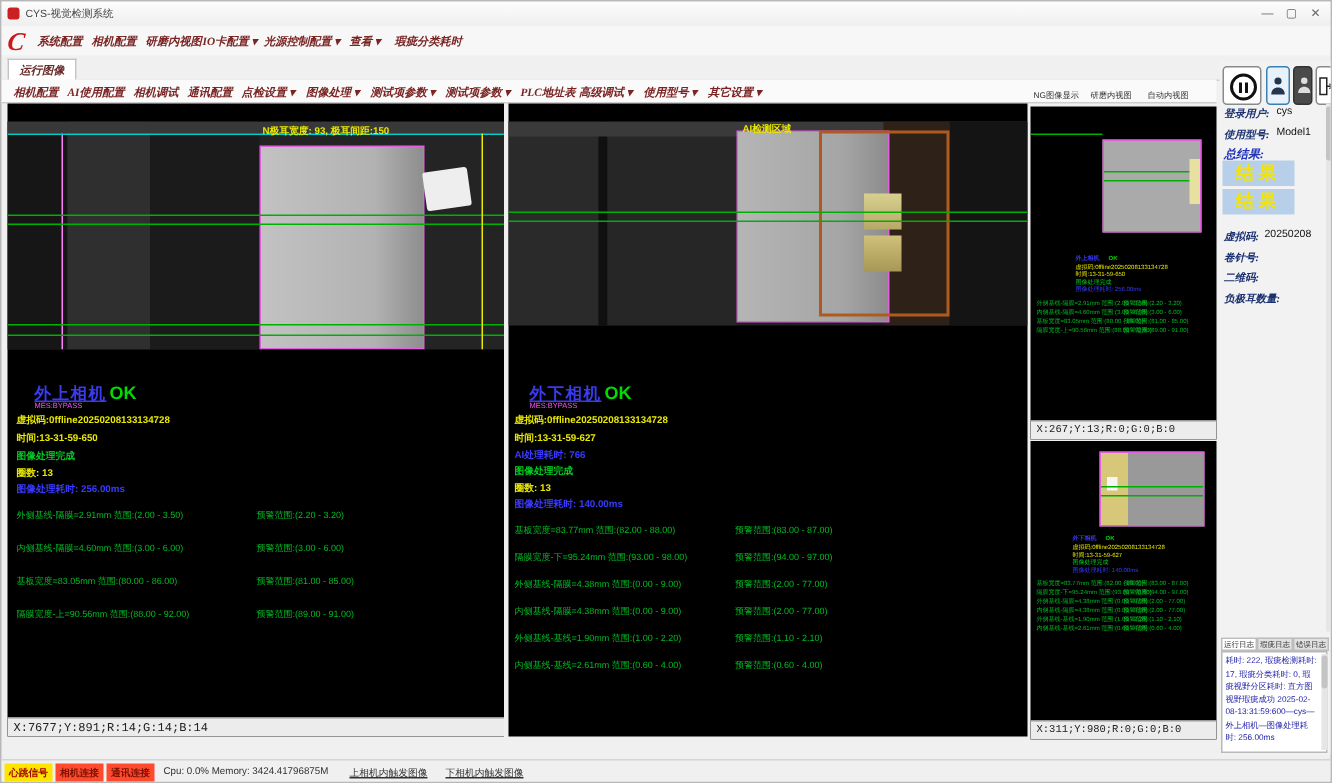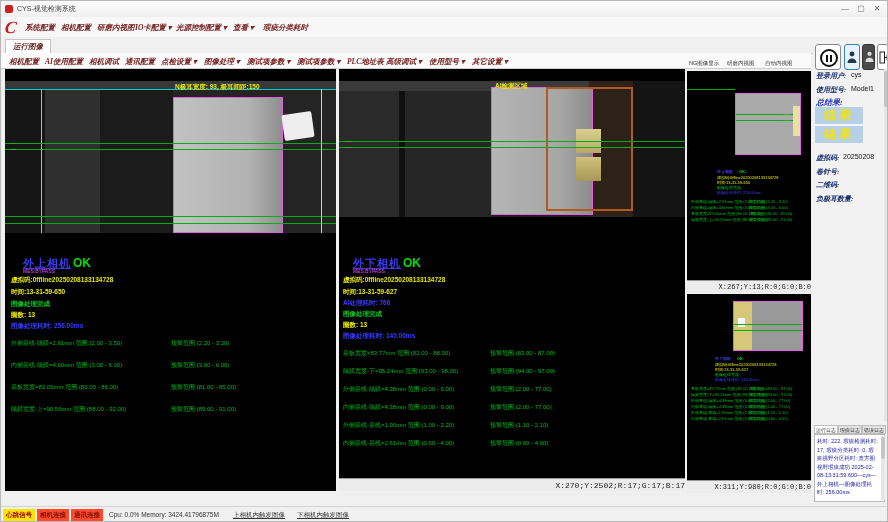--- a/index.html
+++ b/index.html
@@ -12,21 +12,21 @@
   
   .menubar{position:absolute;left:0;top:16px;width:100%;height:20px;background:#f7f7f7;}
   .logo{position:absolute;left:4px;top:17px;font:italic bold 17px "Liberation Serif",serif;color:#cc1818;transform:skewX(-8deg);}
   .mi{position:absolute;top:22px;font:italic bold 7.5px "Liberation Serif",serif;color:#7a2424;white-space:nowrap;}
   .tabstrip{position:absolute;left:0;top:36px;width:100%;height:16px;background:#f0f0f0;border-bottom:1px solid #d0d0d0;}
   .tab{position:absolute;left:4px;top:38px;padding:2px 7px;background:#fff;border:1px solid #c4c4c4;border-bottom:none;font:italic bold 7.5px "Liberation Serif",serif;color:#6a2a2a;}
   .toolbar{position:absolute;left:0;top:52px;width:810px;height:15px;background:#fafafa;border-bottom:1px solid #cdcdcd;}
   .ti{position:absolute;top:56px;font:italic bold 7.5px "Liberation Serif",serif;color:#7a2424;white-space:nowrap;}
   
   .panel{position:absolute;background:#000;overflow:hidden;}
-  .pstatus{position:absolute;left:0;right:0;bottom:0;height:13px;background:#ececec;border-top:1px solid #9a9a9a;font:8px "Liberation Mono",monospace;color:#222;padding:2px 0 0 4px;box-sizing:border-box;white-space:nowrap;overflow:hidden;text-align:right;}
+  .pstatus{position:absolute;left:0;right:0;bottom:0;height:13px;background:#ececec;border-top:1px solid #9a9a9a;font:8px "Liberation Mono",monospace;color:#222;padding:2px 0 0 4px;box-sizing:border-box;white-space:nowrap;overflow:hidden;}
   .imgarea{position:absolute;overflow:hidden;}
   .ov{position:absolute;white-space:nowrap;}
   .t-title{font:bold 11px "Liberation Serif",serif;color:#3a3af0;text-decoration:underline;letter-spacing:1px;}
   .t-ok{font:bold 12px "Liberation Sans",sans-serif;color:#00dd00;margin-left:2px;}
   .t-mes{font-size:5px;color:#ff50ff;}
   .t-y{font-size:6.5px;color:#e8e800;font-weight:bold;}
   .t-g{font-size:6.5px;color:#00cc22;font-weight:bold;}
   .t-b{font-size:6.5px;color:#3a3aff;font-weight:bold;}
   .mrow{position:absolute;left:0;right:0;height:8px;}
   .rg{position:absolute;font-size:6px;color:#00bb22;white-space:nowrap;}
@@ -131,20 +131,21 @@
       <span class="rg" style="left:166px;">预警范围:(3.00 - 6.00)</span>
     </div>
     <div class="mrow" style="top:314px;">
       <span class="rg" style="left:6px;">基板宽度=83.05mm 范围:(80.00 - 86.00)</span>
       <span class="rg" style="left:166px;">预警范围:(81.00 - 85.00)</span>
     </div>
     <div class="mrow" style="top:336px;">
       <span class="rg" style="left:6px;">隔膜宽度-上=90.56mm 范围:(88.00 - 92.00)</span>
       <span class="rg" style="left:166px;">预警范围:(89.00 - 91.00)</span>
     </div>
+    <div class="pstatus">X:7677;Y:891;R:14;G:14;B:14</div>
   </div>
 
   <div class="panel" style="left:338px;top:68px;width:346px;height:422px;">
     <div class="imgarea" style="left:0;top:12px;width:346px;height:136px;background:#202020;">
       <div style="position:absolute;left:0;top:0;width:60px;height:136px;background:#2a2a2a;"></div>
       <div style="position:absolute;left:60px;top:0;width:6px;height:136px;background:#101010;"></div>
       <div style="position:absolute;left:66px;top:0;width:86px;height:136px;background:#262626;"></div>
       <div style="position:absolute;left:0;top:0;width:346px;height:10px;background:#3a3a3a;"></div>
       <div style="position:absolute;left:250px;top:0;width:44px;height:136px;background:#2e2218;"></div>
       <div style="position:absolute;left:294px;top:0;width:52px;height:136px;background:#141414;"></div>
@@ -183,21 +184,20 @@
       <span class="rg" style="left:151px;">预警范围:(2.00 - 77.00)</span>
     </div>
     <div class="mrow" style="top:352px;">
       <span class="rg" style="left:4px;">外侧基线-基线=1.90mm 范围:(1.00 - 2.20)</span>
       <span class="rg" style="left:151px;">预警范围:(1.10 - 2.10)</span>
     </div>
     <div class="mrow" style="top:370px;">
       <span class="rg" style="left:4px;">内侧基线-基线=2.61mm 范围:(0.60 - 4.00)</span>
       <span class="rg" style="left:151px;">预警范围:(0.60 - 4.00)</span>
     </div>
-    <div class="pstatus">X:270;Y:2502;R:17;G:17;B:17</div>
   </div>
 
   <span class="th-head" style="left:688px;top:59px;">NG图像显示</span>
   <span class="th-head" style="left:726px;top:59px;">研磨内视图</span>
   <span class="th-head" style="left:764px;top:59px;">自动内视图</span>
 
   <div class="panel" style="left:686px;top:70px;width:124px;height:222px;">
     <div class="imgarea" style="left:48px;top:22px;width:66px;height:62px;background:#aaaaaa;border:1px solid #e060e0;box-sizing:border-box;">
       <div class="gline" style="left:0;top:20px;width:66px;"></div>
       <div class="gline" style="left:0;top:26px;width:66px;"></div>

